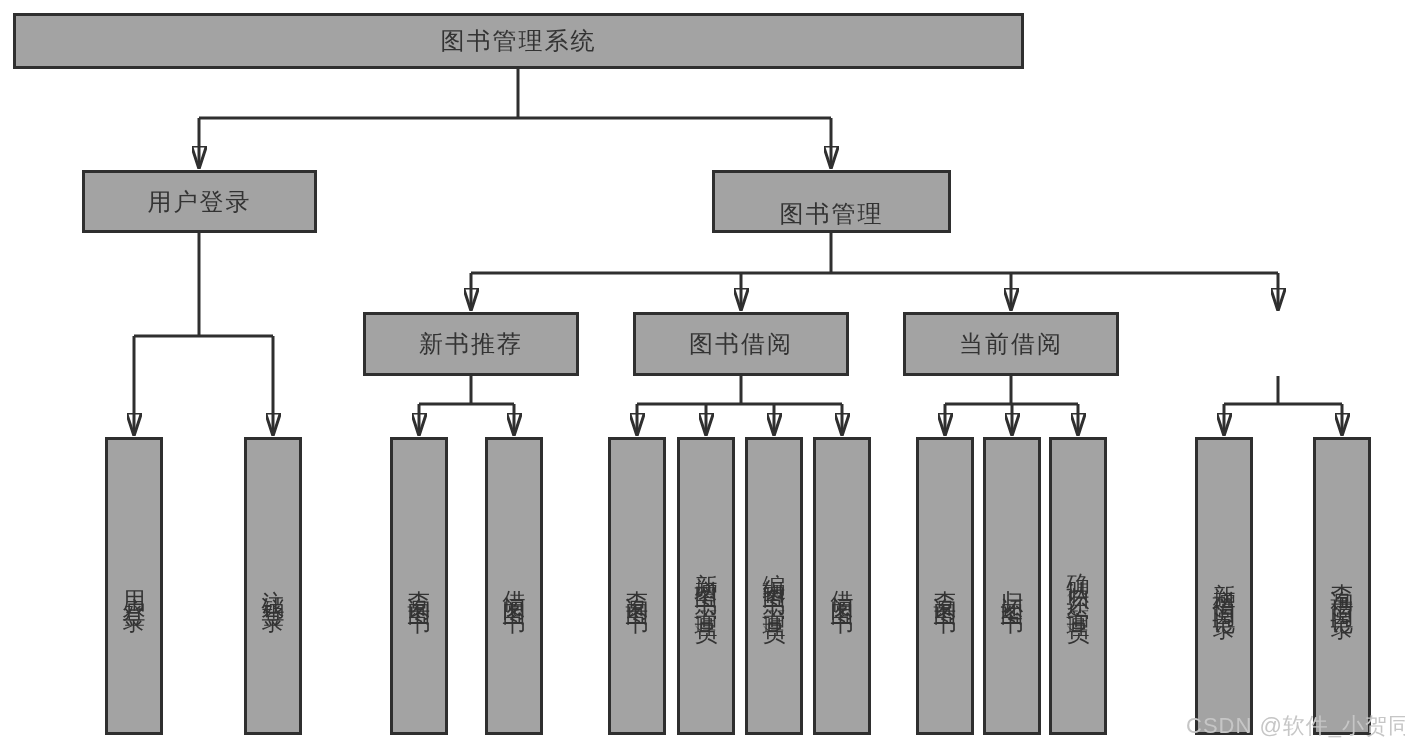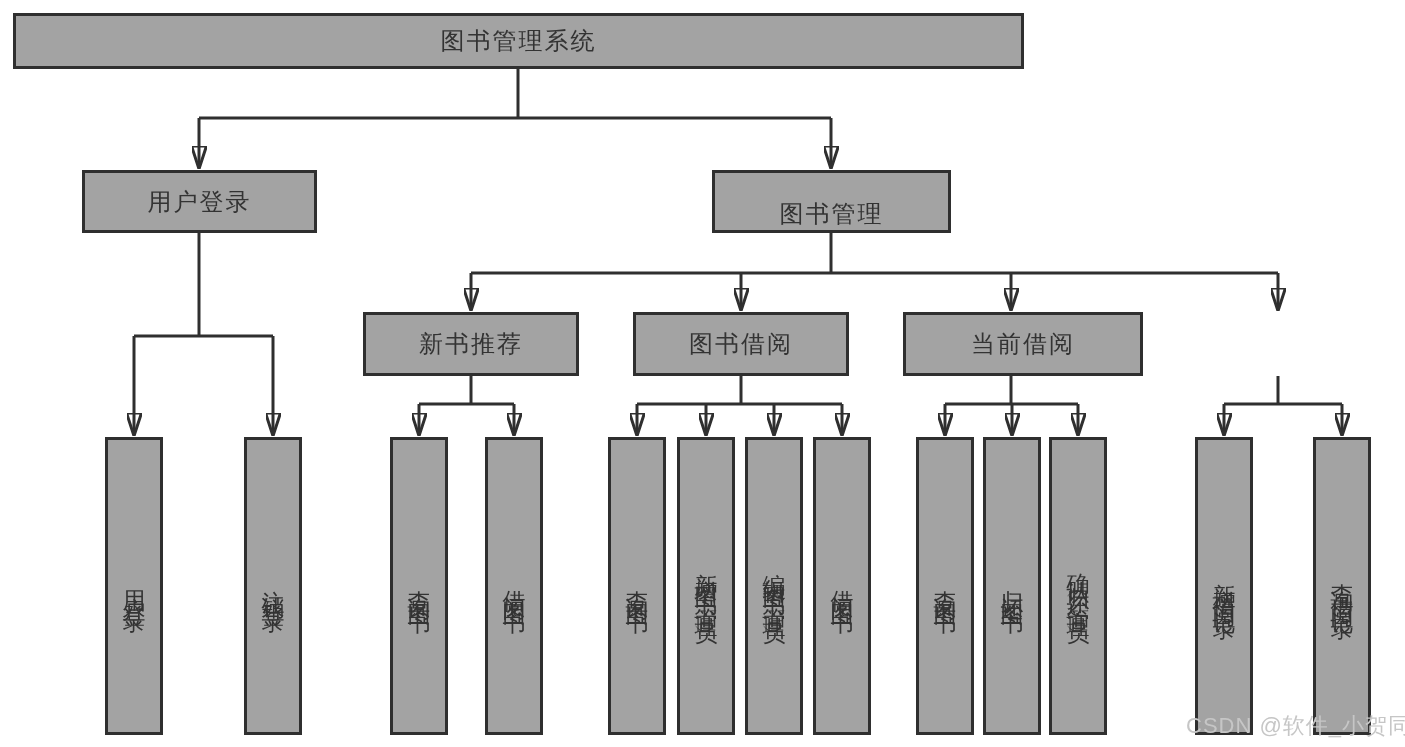--- a/index.html
+++ b/index.html
@@ -102,21 +102,21 @@
   <div class="box" style="left:712px; top:170px; width:239px; height:63px;align-items:flex-end;">
     <span class="hlabel">图书管理</span>
   </div>
 
   <div class="box" style="left:363px; top:312px; width:216px; height:64px;">
     <span class="hlabel">新书推荐</span>
   </div>
   <div class="box" style="left:633px; top:312px; width:216px; height:64px;">
     <span class="hlabel">图书借阅</span>
   </div>
-  <div class="box" style="left:903px; top:312px; width:240px; height:64px;">
+  <div class="box" style="left:903px; top:312px; width:216px; height:64px;">
     <span class="hlabel">当前借阅</span>
   </div>
 
   <div class="box leaf" style="left:105px; top:437px; width:58px; height:298px;">
     <span class="vtext">用户登录</span>
   </div>
   <div class="box leaf" style="left:244px; top:437px; width:58px; height:298px;">
     <span class="vtext">注销登录</span>
   </div>
 

